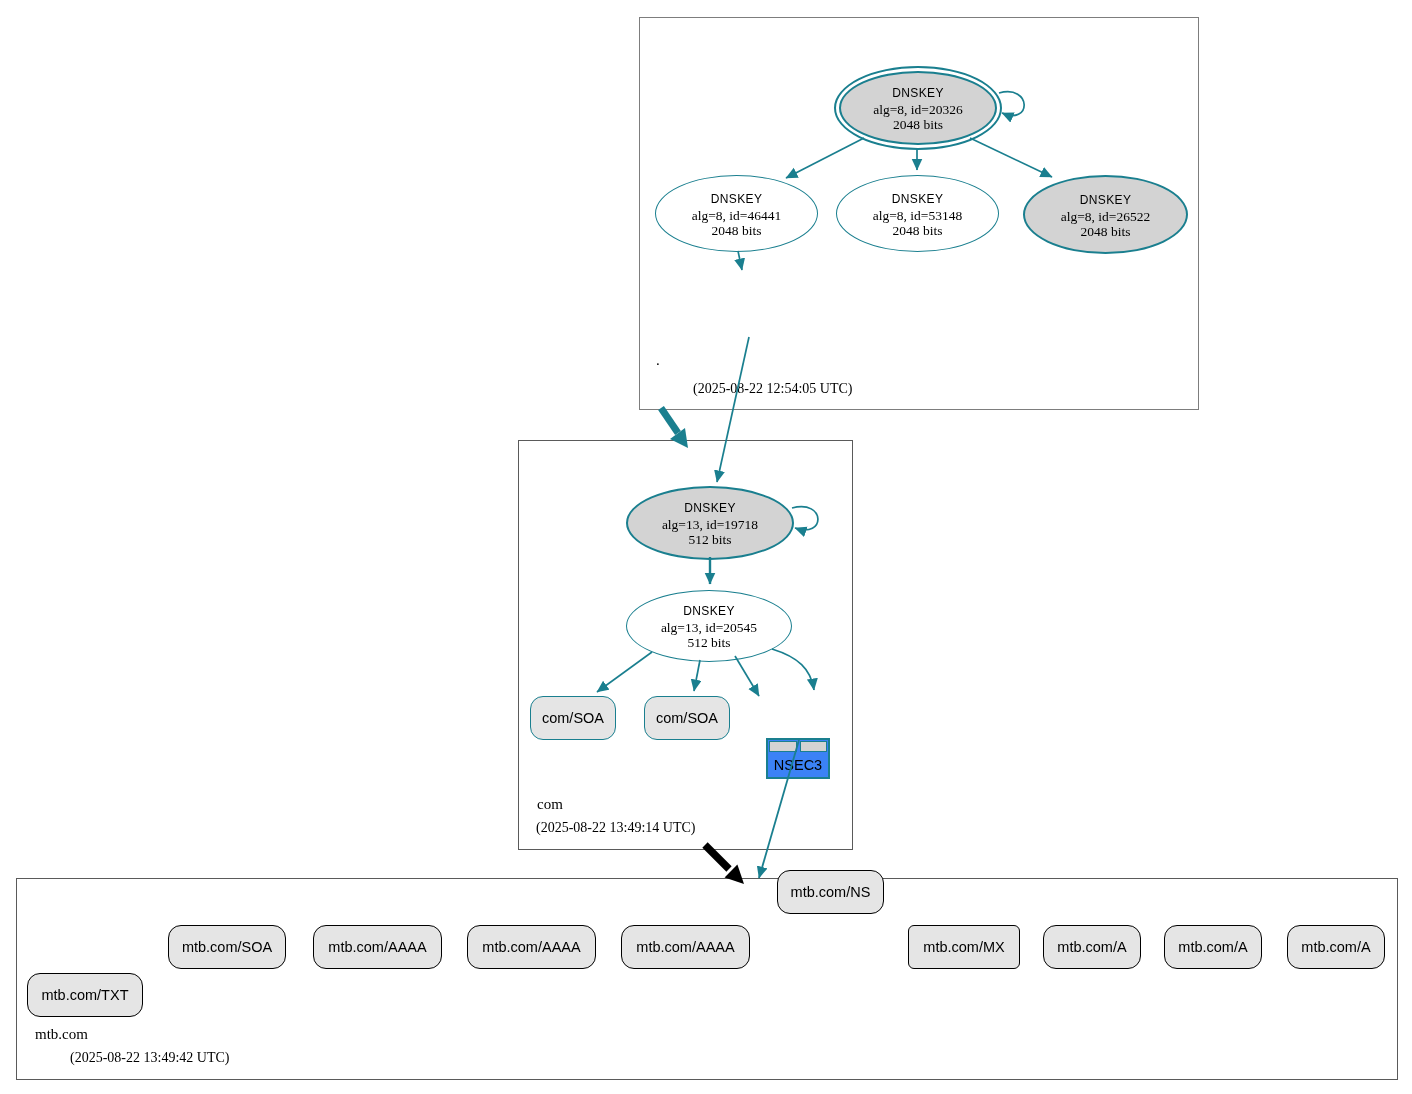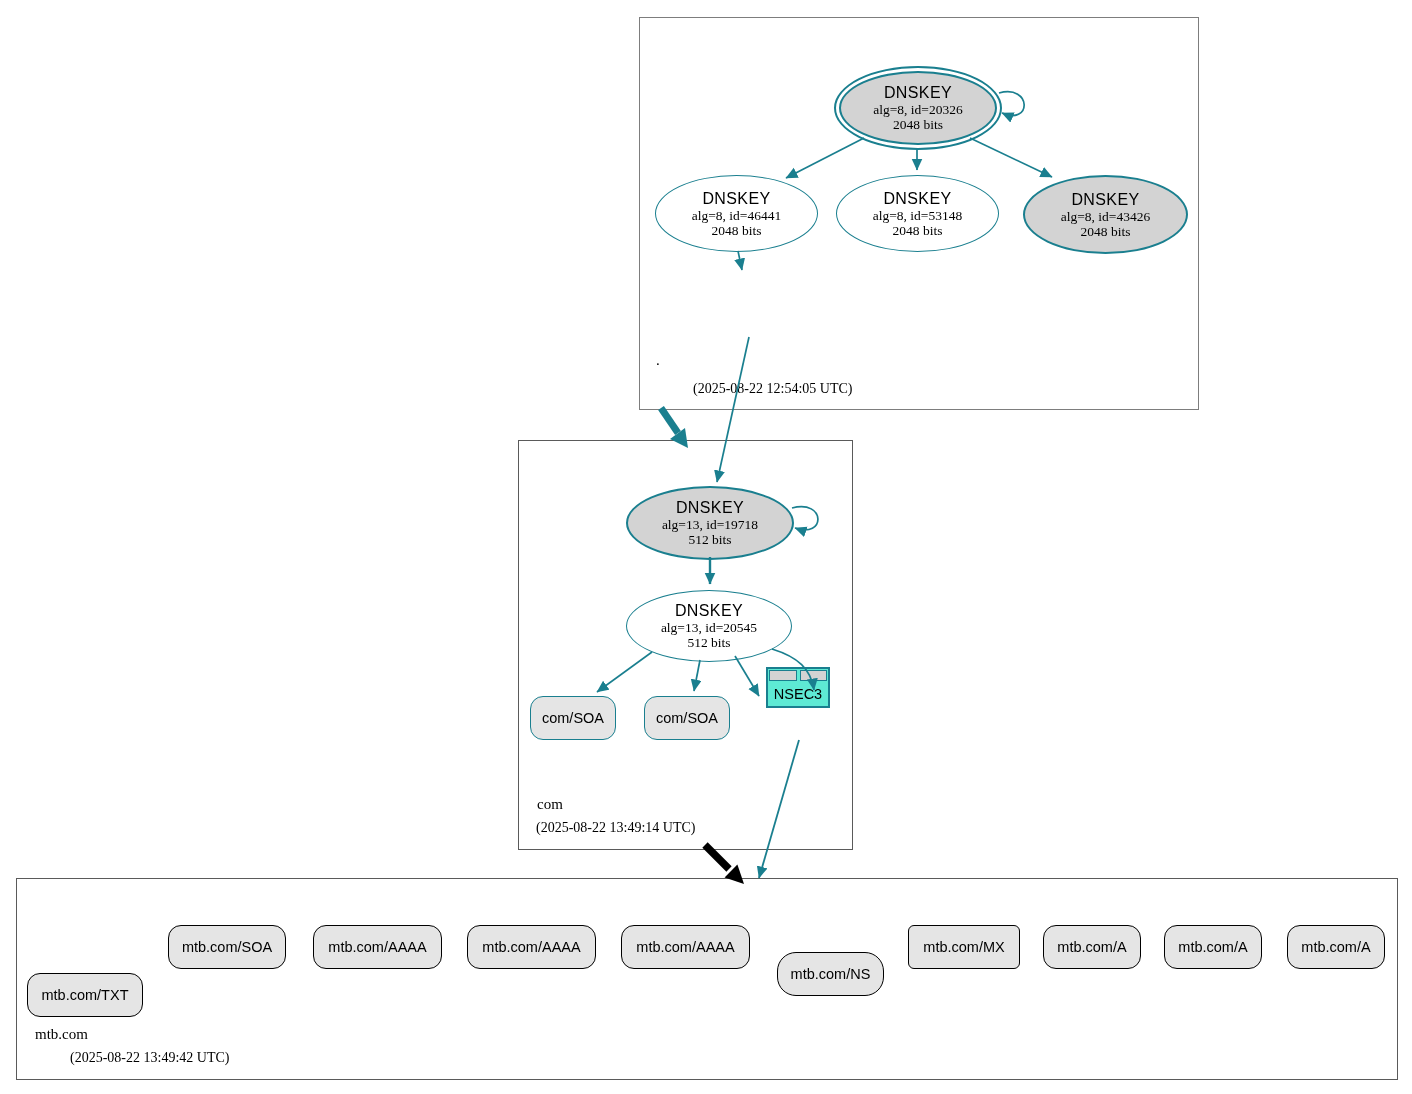--- a/index.html
+++ b/index.html
@@ -9,27 +9,27 @@
   .zone-label{position:absolute;font-family:"Liberation Serif",serif;font-size:15px;color:#000;}
   .zone-ts{position:absolute;font-family:"Liberation Serif",serif;font-size:14px;color:#000;}
   .ellipse{position:absolute;border-radius:50%;border:1.7px solid #1a7f8f;background:#fff;
            display:flex;flex-direction:column;align-items:center;justify-content:center;text-align:center;}
   .ellipse.gray{background:#d3d3d3;}
   .ellipse.thick{border-width:2.2px;}
   .dbl-outer{position:absolute;border-radius:50%;border:2px solid #1a7f8f;background:#fff;}
   .dbl-inner{position:absolute;left:3px;top:3px;right:3px;bottom:3px;border-radius:50%;
              border:2px solid #1a7f8f;background:#d3d3d3;
              display:flex;flex-direction:column;align-items:center;justify-content:center;text-align:center;}
-  .node-title{font-family:"Liberation Sans",sans-serif;font-size:16px;line-height:18px;letter-spacing:.4px;}
+  .node-title{font-family:"Liberation Sans",sans-serif;font-size:12px;line-height:18px;letter-spacing:.4px;}
   .node-detail{font-family:"Liberation Serif",serif;font-size:13.5px;line-height:15px;}
   .rrset{position:absolute;height:42px;border:1.6px solid #000;border-radius:13px;background:#e5e5e5;
          display:flex;align-items:center;justify-content:center;
          font-family:"Liberation Sans",sans-serif;font-size:14.5px;}
   .rrset.teal{border-color:#1a7f8f;}
-  .nsec3{position:absolute;left:766px;top:667px;width:60px;height:37px;background:#5eead4;
+  .nsec3{position:absolute;left:766px;top:738px;width:60px;height:37px;background:#3b82f6;
          border:2.4px solid #1a7f8f;}
   .nsec3 .cells{position:absolute;left:1px;top:1px;right:1px;height:11px;display:flex;gap:3px;}
   .nsec3 .cell{flex:1;border:1.6px solid #1a7f8f;background:#d3d3d3;}
   .nsec3 .lbl{position:absolute;left:0;right:0;top:13px;bottom:0;display:flex;align-items:center;justify-content:center;
               font-family:"Liberation Sans",sans-serif;font-size:14.5px;}
   svg.edges{position:absolute;left:0;top:0;pointer-events:none;}
 </style>
 </head>
 <body>
 
@@ -55,21 +55,21 @@
     <div class="node-detail">alg=8, id=46441</div>
     <div class="node-detail">2048 bits</div>
   </div>
   <div class="ellipse" style="left:836px;top:175px;width:161px;height:75px;">
     <div class="node-title">DNSKEY</div>
     <div class="node-detail">alg=8, id=53148</div>
     <div class="node-detail">2048 bits</div>
   </div>
   <div class="ellipse gray thick" style="left:1023px;top:175px;width:161px;height:75px;">
     <div class="node-title">DNSKEY</div>
-    <div class="node-detail">alg=8, id=43426</div>
+    <div class="node-detail">alg=8, id=26522</div>
     <div class="node-detail">2048 bits</div>
   </div>
 
 
   <div class="zone-label" style="left:537px;top:796px;">com</div>
   <div class="zone-ts" style="left:536px;top:820px;">(2025-08-22 13:49:14 UTC)</div>
 
   <div class="ellipse gray thick" style="left:626px;top:486px;width:164px;height:70px;">
     <div class="node-title">DNSKEY</div>
     <div class="node-detail">alg=13, id=19718</div>
@@ -93,21 +93,21 @@
   </div>
 
   <div class="zone-label" style="left:35px;top:1026px;">mtb.com</div>
   <div class="zone-ts" style="left:30px;top:1050px;margin-left:40px;">(2025-08-22 13:49:42 UTC)</div>
 
   <div class="rrset" style="left:27px;top:973px;width:114px;">mtb.com/TXT</div>
   <div class="rrset" style="left:168px;top:925px;width:116px;">mtb.com/SOA</div>
   <div class="rrset" style="left:313px;top:925px;width:127px;">mtb.com/AAAA</div>
   <div class="rrset" style="left:467px;top:925px;width:127px;">mtb.com/AAAA</div>
   <div class="rrset" style="left:621px;top:925px;width:127px;">mtb.com/AAAA</div>
-  <div class="rrset" style="left:777px;top:952px;width:105px;border-radius:19px;">mtb.com/NS</div>
+  <div class="rrset" style="left:777px;top:870px;width:105px;">mtb.com/NS</div>
   <div class="rrset" style="left:908px;top:925px;width:110px;border-radius:6px;">mtb.com/MX</div>
   <div class="rrset" style="left:1043px;top:925px;width:96px;">mtb.com/A</div>
   <div class="rrset" style="left:1164px;top:925px;width:96px;">mtb.com/A</div>
   <div class="rrset" style="left:1287px;top:925px;width:96px;">mtb.com/A</div>
 
   <svg class="edges" width="1412" height="1094" viewBox="0 0 1412 1094">
     <defs>
       <marker id="mt" markerWidth="14" markerHeight="12" refX="11.5" refY="5.5" orient="auto" markerUnits="userSpaceOnUse">
         <path d="M0,0 L12,5.5 L0,11 z" fill="#1a7f8f"></path>
       </marker>

